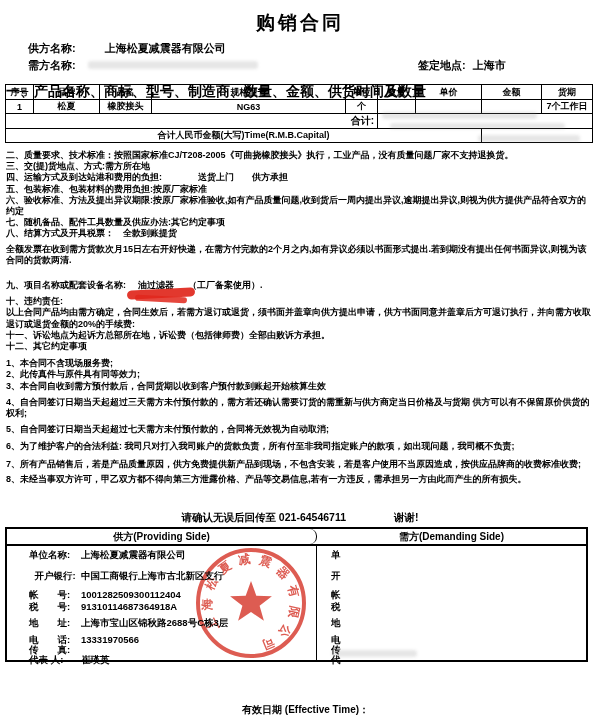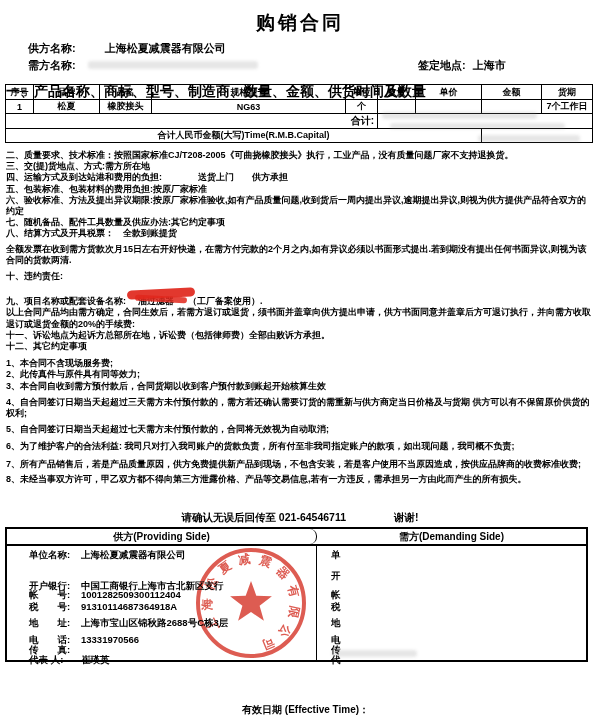--- a/index.html
+++ b/index.html
@@ -128,24 +128,24 @@
 
   <div class="terms">
     <div class="t">二、质量要求、技术标准：按照国家标准CJ/T208-2005《可曲挠橡胶接头》执行，工业产品，没有质量问题厂家不支持退换货。</div>
     <div class="t">三、交(提)货地点、方式:需方所在地</div>
     <div class="t">四、运输方式及到达站港和费用的负担:　　　　送货上门　　供方承担</div>
     <div class="t">五、包装标准、包装材料的费用负担:按原厂家标准</div>
     <div class="t">六、验收标准、方法及提出异议期限:按原厂家标准验收,如有产品质量问题,收到货后一周内提出异议,逾期提出异议,则视为供方提供产品符合双方的约定</div>
     <div class="t">七、随机备品、配件工具数量及供应办法:其它约定事项</div>
     <div class="t">八、结算方式及开具税票：　全款到账提货</div>
     <div class="t g4">全额发票在收到需方货款次月15日左右开好快递，在需方付完款的2个月之内,如有异议必须以书面形式提出.若到期没有提出任何书面异议,则视为该合同的货款两清.</div>
-    <div class="t g5">十、违约责任:</div>
     <div class="t g14">
       <span>九、项目名称或配套设备名称:</span><span class="proj-hl">油过滤器</span><span>（工厂备案使用）.</span>
     </div>
+    <div class="t g5">十、违约责任:</div>
     <div class="t">以上合同产品均由需方确定，合同生效后，若需方退订或退货，须书面并盖章向供方提出申请，供方书面同意并盖章后方可退订执行，并向需方收取退订或退货金额的20%的手续费:</div>
     <div class="t">十一、诉讼地点为起诉方总部所在地，诉讼费（包括律师费）全部由败诉方承担。</div>
     <div class="t">十二、其它约定事项</div>
     <div class="t g6">1、本合同不含现场服务费;</div>
     <div class="t">2、此传真件与原件具有同等效力;</div>
     <div class="t">3、本合同自收到需方预付款后，合同货期以收到客户预付款到账起开始核算生效</div>
     <div class="t g5">4、自合同签订日期当天起超过三天需方未付预付款的，需方若还确认需要订货的需重新与供方商定当日价格及与货期 供方可以有不保留原价供货的权利;</div>
     <div class="t g5">5、自合同签订日期当天起超过七天需方未付预付款的，合同将无效视为自动取消;</div>
     <div class="t g6">6、为了维护客户的合法利益: 我司只对打入我司账户的货款负责，所有付至非我司指定账户的款项，如出现问题，我司概不负责;</div>
     <div class="t g6">7、所有产品销售后，若是产品质量原因，供方免费提供新产品到现场，不包含安装，若是客户使用不当原因造成，按供应品牌商的收费标准收费;</div>
@@ -161,21 +161,21 @@
   </div>
 
   <div class="parties">
     <div class="p-head">
       <div class="ph-l">供方(Providing Side)</div>
       <div class="ph-r">需方(Demanding Side)</div>
     </div>
     <div class="p-body">
       <div class="p-left">
         <div class="prow" style="top:3px;"><span class="lab">单位名称:</span><span>上海松夏减震器有限公司</span></div>
-        <div class="prow" style="top:34px;"><span class="lab">开户银行:</span><span>中国工商银行上海市古北新区支行</span></div>
+        <div class="prow" style="top:24px;text-align:center;"><span class="lab">开户银行:</span><span>中国工商银行上海市古北新区支行</span></div>
         <div class="prow" style="top:43px;"><span class="lab">帐　　号:</span><span>1001282509300112404</span></div>
         <div class="prow" style="top:55px;"><span class="lab">税　　号:</span><span>91310114687364918A</span></div>
         <div class="prow" style="top:71px;"><span class="lab">地　　址:</span><span>上海市宝山区锦秋路2688号C栋3层</span></div>
         <div class="prow" style="top:88px;"><span class="lab">电　　话:</span><span>13331970566</span></div>
         <div class="prow" style="top:98px;"><span class="lab">传　　真:</span><span></span></div>
         <div class="prow" style="top:108px;"><span class="lab">代表 人:</span><span>崔瑛英</span></div>
       </div>
       <div class="p-right">
         <div class="brow" style="top:3px;">单</div>
         <div class="brow" style="top:24px;">开</div>

